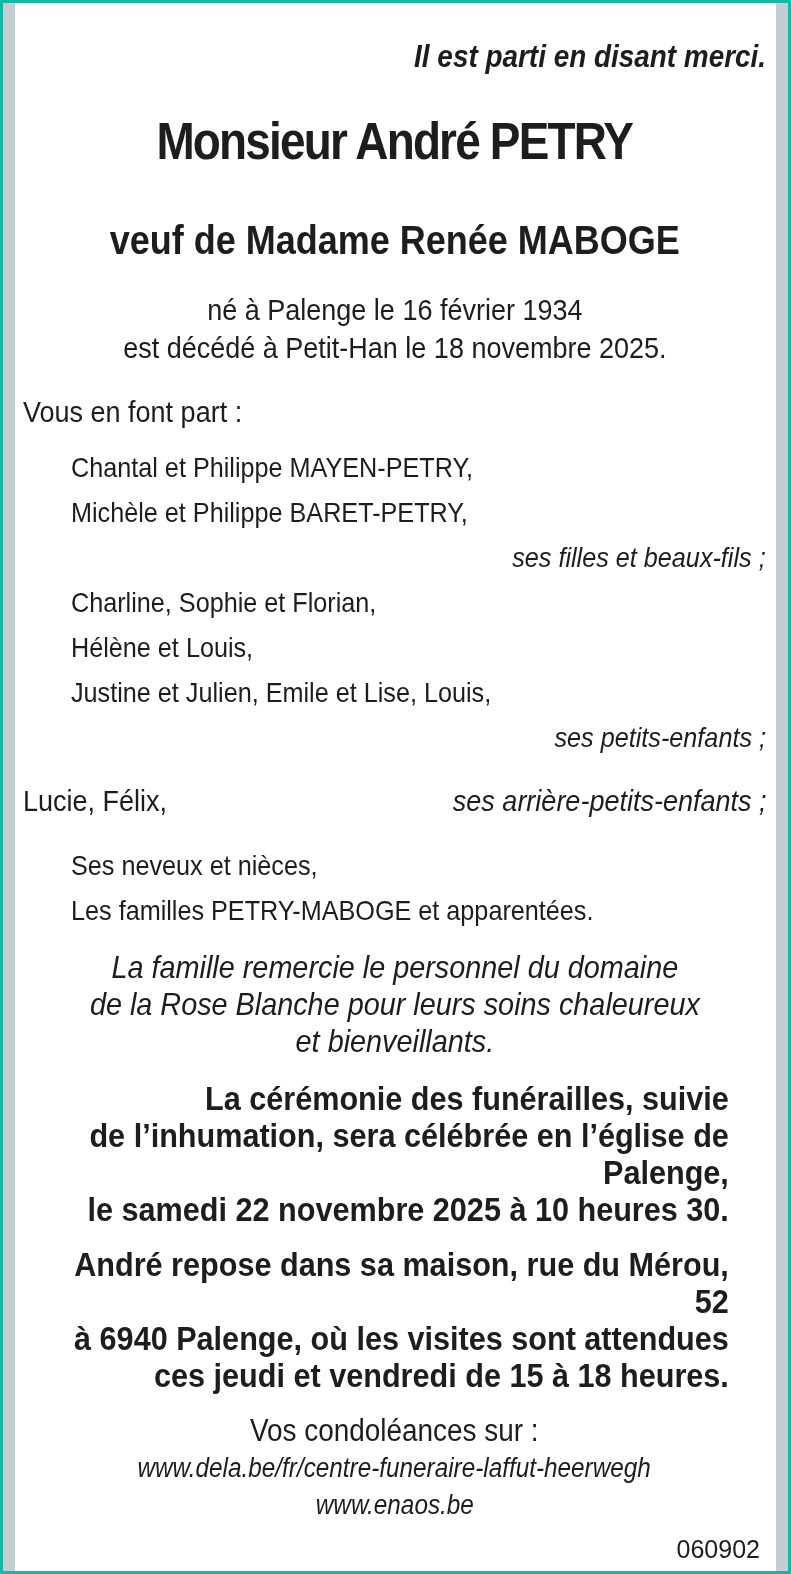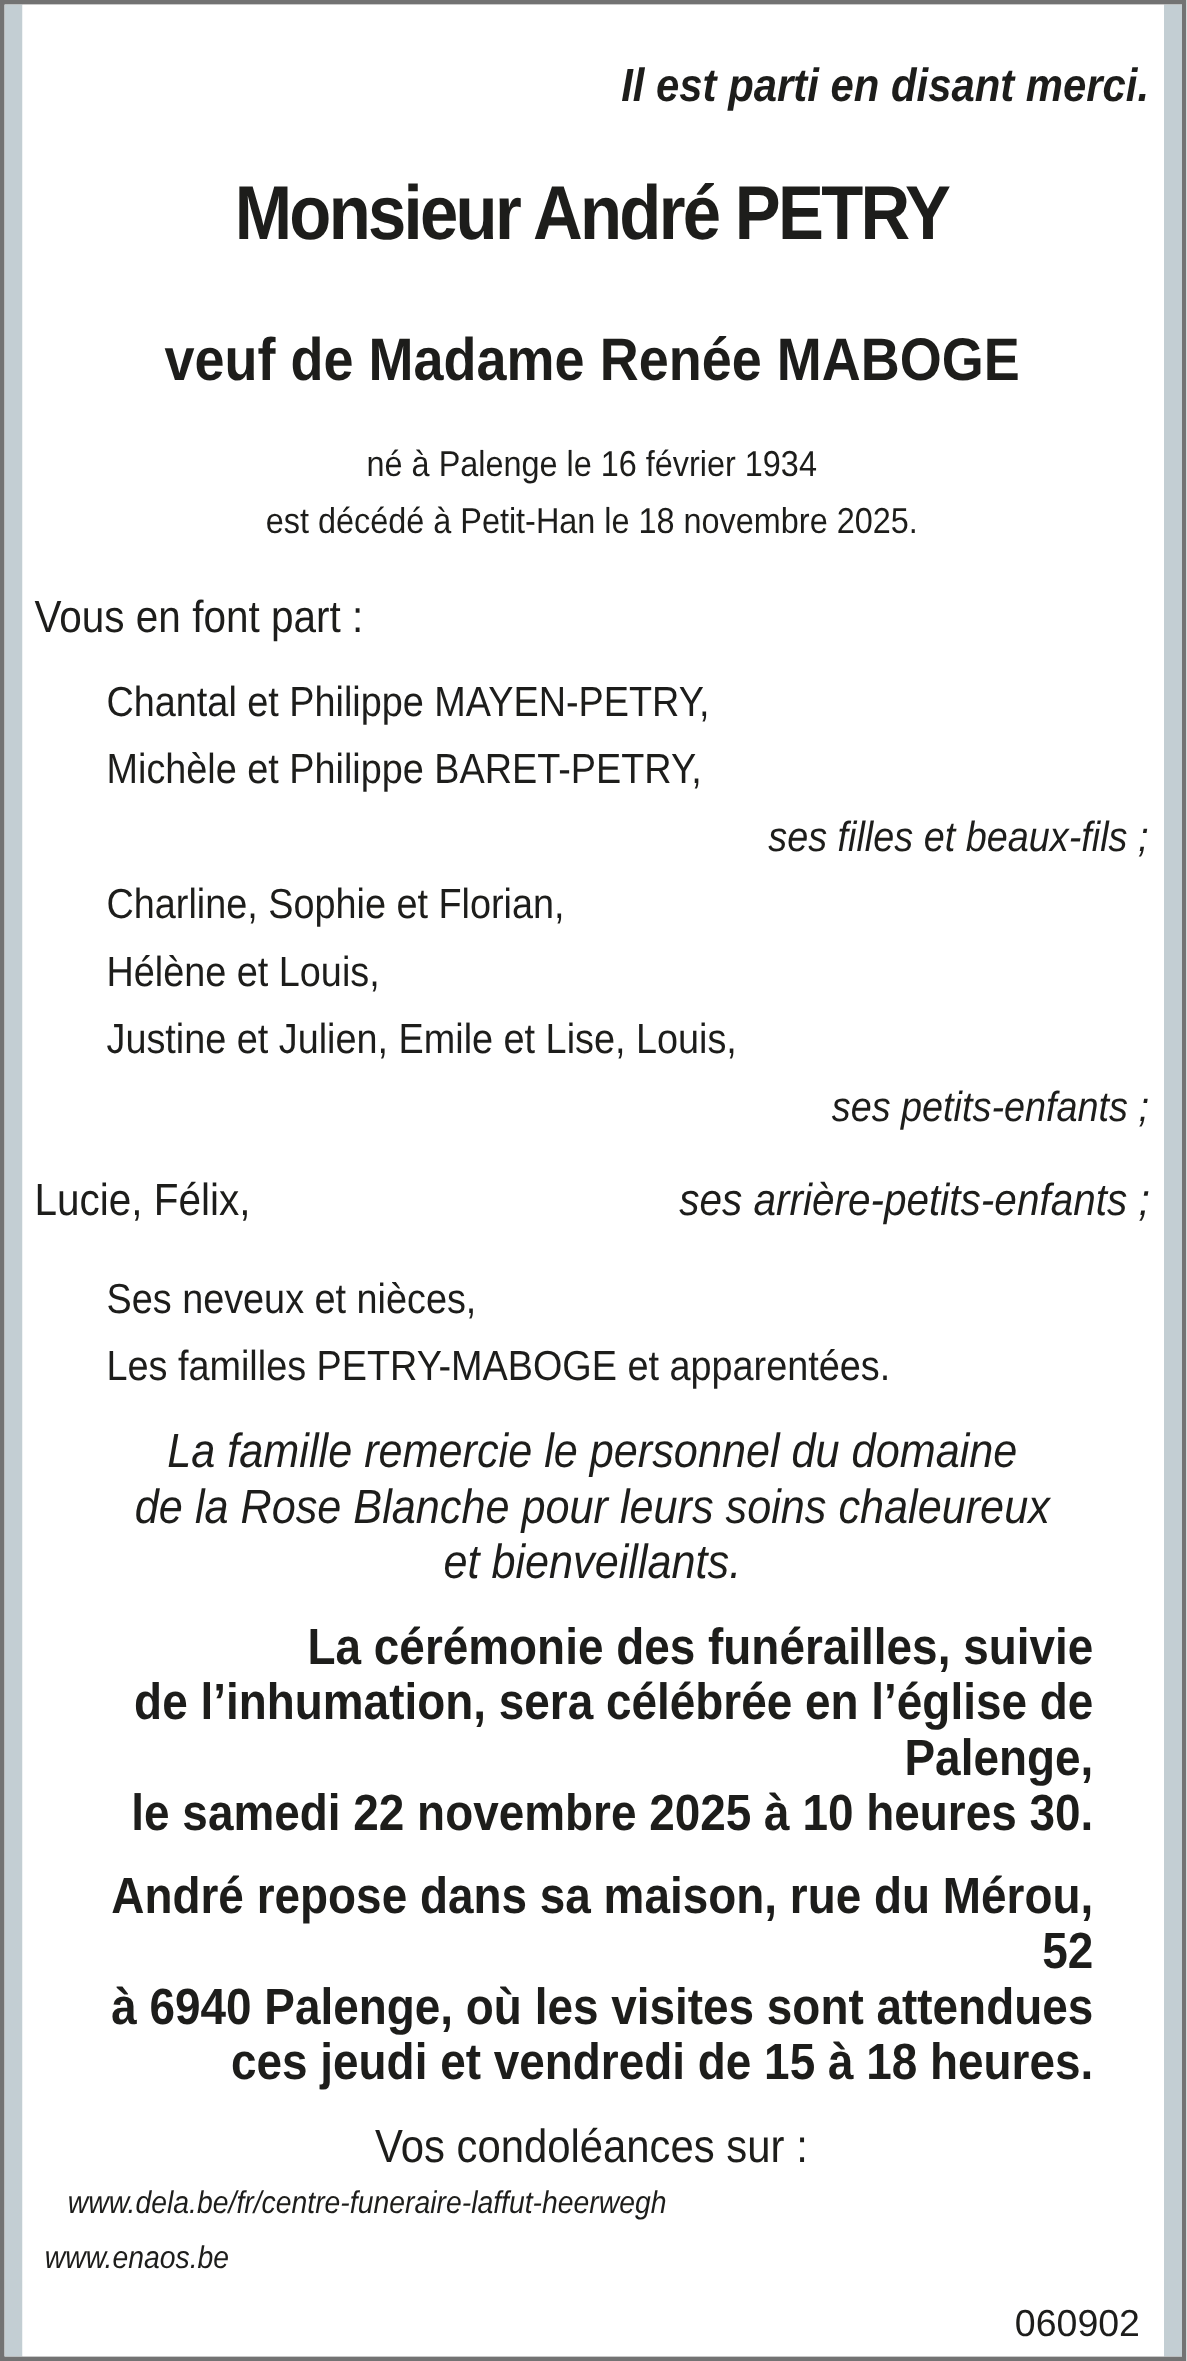--- a/index.html
+++ b/index.html
@@ -1,20 +1,20 @@
 <!DOCTYPE html>
 <html><head>
 <meta charset="utf-8">
 <style>
   html,body{margin:0;padding:0;background:#ffffff;}
   .frame{
     position:relative;
     width:791px;height:1574px;
     box-sizing:border-box;
-    border:3px solid #737373;
+    border:3px solid #14b8a6;
     background:#ffffff;
     overflow:hidden;
     font-family:"Liberation Sans",sans-serif;
     color:#1d1d1b;
   }
   .strip{position:absolute;top:0;bottom:0;width:12px;background:#c3ced3;}
   .strip-left{left:0;}
   .strip-right{right:0;}
   .card{
     position:absolute;left:12px;right:12px;top:0;bottom:0;
@@ -27,33 +27,33 @@
   .cx{display:inline-block;transform:scaleX(0.9);}
   .cx-l{transform-origin:0 50%;}
   .cx-c{transform-origin:50% 50%;}
   .cx-r{transform-origin:100% 50%;}
   .prewrap{white-space:pre-line;}
   p,h1,h2{margin:0;padding:0;}
 
   .tagline{margin-top:30px;font-size:31px;line-height:40px;font-style:italic;font-weight:600;text-align:right;}
   .title{margin-top:24px;font-size:51px;line-height:82px;font-weight:bold;letter-spacing:-2px;text-align:center;}
   .subtitle{margin-top:34px;font-size:40px;line-height:46px;font-weight:bold;text-align:center;}
-  .life-dates{margin-top:28px;font-size:24px;line-height:38px;text-align:center;}
+  .life-dates{margin-top:28px;font-size:30px;line-height:38px;text-align:center;}
   .intro{margin-top:26px;font-size:30px;line-height:38px;}
   .family{margin-top:14px;}
   .family p{font-size:28px;line-height:45px;margin-left:48px;}
   .relation{font-style:italic;text-align:right;}
   .split-row{display:flex;justify-content:space-between;align-items:baseline;margin-top:18px;font-size:30px;line-height:45px;}
   .split-row .right{font-style:italic;}
   .gap-top{margin-top:20px;}
   .thanks{margin-top:16px;font-size:32px;line-height:37px;font-style:italic;text-align:center;}
   .block-bold{margin-top:20px;font-size:34px;line-height:37px;font-weight:bold;text-align:right;}
   .repose{margin-top:18px;}
   .condolences-label{margin-top:18px;font-size:31px;line-height:38px;text-align:center;}
-  .url-line{font-size:21px;line-height:37px;font-style:italic;text-align:left;}
+  .url-line{font-size:27px;line-height:37px;font-style:italic;text-align:center;}
   .ref{margin-top:12px;font-size:25px;line-height:27px;text-align:right;padding-right:6px;}
 </style>
 </head>
 <body>
 
 <div class="frame">
   <div class="strip strip-left"></div>
   <div class="strip strip-right"></div>
 
   <div class="card">

